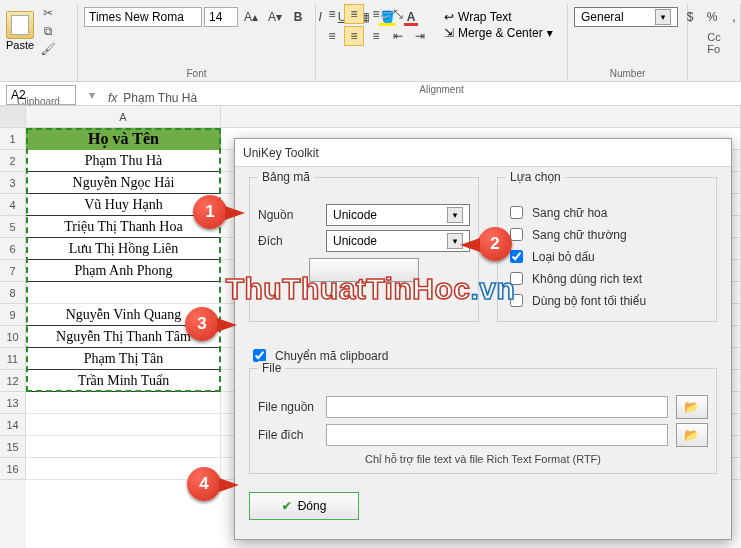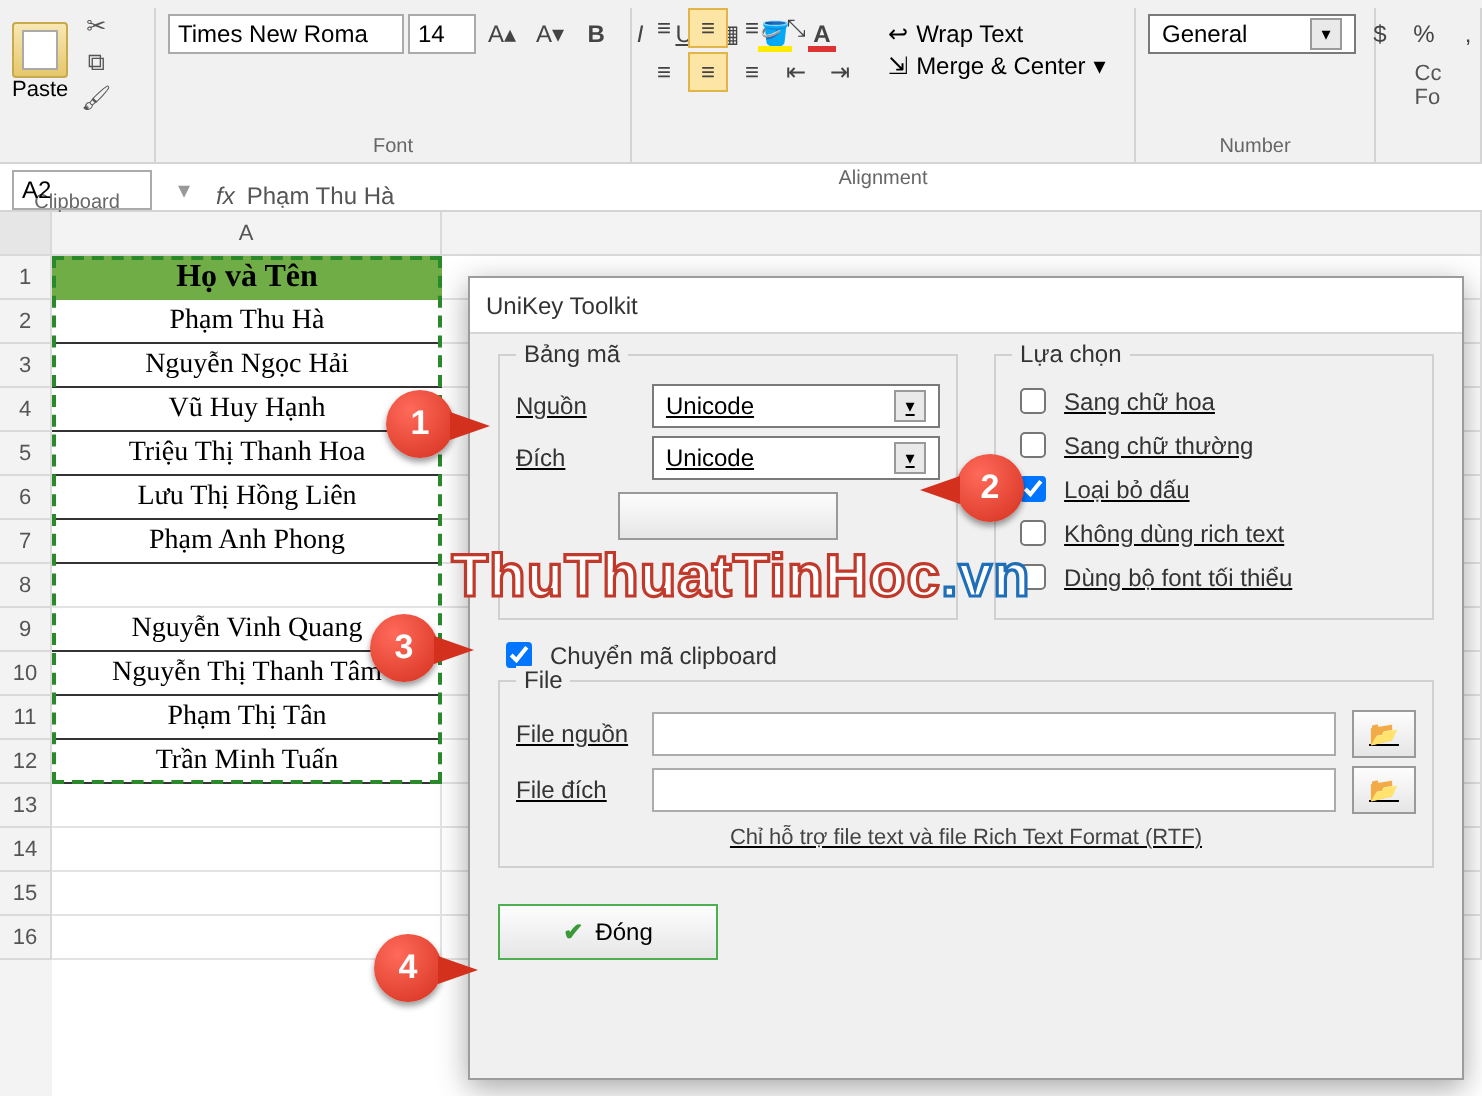--- a/index.html
+++ b/index.html
@@ -42,21 +42,21 @@
 
 .colA { width: 195px; }
 .selborder { position:absolute; left:0; top:0; width:195px; border:2px dashed #2a8a2a; pointer-events:none; }
 .namesCell { font-family:"Times New Roman",serif; font-size:14px; text-align:center; height:22px; display:flex; align-items:center; justify-content:center; border-bottom:1px solid #333; }
 .hdrcell { background:#70ad47; color:#000; font-weight:bold; font-family:"Times New Roman",serif; font-size:16px; height:22px; display:flex; align-items:center; justify-content:center; }
 
 
 .dialog { position:absolute; left:234px; top:138px; width:498px; height:402px; background:#f0f0f0; border:1px solid #9c9c9c; box-shadow:0 4px 14px rgba(0,0,0,.35); }
 .dlgtitle { height:28px; background:#fff; border-bottom:1px solid #d6d6d6; display:flex; align-items:center; padding:0 8px; font-size:12px; color:#333; }
 .dlgbody { padding:10px 14px; }
-.group { border:1px solid #d0d0d0; padding:10px 8px 8px; position:relative; margin-bottom:8px;text-decoration:underline; }
+.group { border:1px solid #d0d0d0; padding:22px 8px 8px; position:relative; margin-bottom:8px; }
 .group .legend { position:absolute; top:-8px; left:8px; background:#f0f0f0; padding:0 4px; color:#333; font-size:12px; }
 .frow { display:flex; align-items:center; margin:4px 0; gap:8px; }
 .frow label.lab { width:60px; font-size:12px; color:#333; }
 .combo2 { flex:1; height:22px; border:1px solid #7a7a7a; background:#fff; display:flex; align-items:center; padding:0 6px; justify-content:space-between; }
 .combo2 .arrow { width:16px; height:16px; background:#e9e9e9; border:1px solid #9a9a9a; display:flex; align-items:center; justify-content:center; font-size:9px; }
 .ck { display:flex; align-items:center; gap:6px; margin:3px 0; font-size:12px; color:#333; }
 .ck input { width:13px; height:13px; }
 .twocol { display:flex; gap:18px; }
 .twocol .left { flex:1.05; }
 .twocol .right { flex:1; }
@@ -326,21 +326,21 @@
             <input type="checkbox" style="">
             <span>Không dùng rich text</span>
           </label>
         <label class="ck">
             <input type="checkbox" style="">
             <span>Dùng bộ font tối thiểu</span>
           </label>
       </div>
     </div>
 
-    <label class="ck" style="margin-top:0;">
+    <label class="ck" style="margin-top:16px;">
         <input type="checkbox" checked="" style="">
         <span>Chuyển mã clipboard</span>
       </label>
 
     <div class="group">
       <span class="legend">File</span>
       <div class="frow">
         <label class="lab">File nguồn</label>
         <input class="finput" style="">
         <div class="iconbtn">

